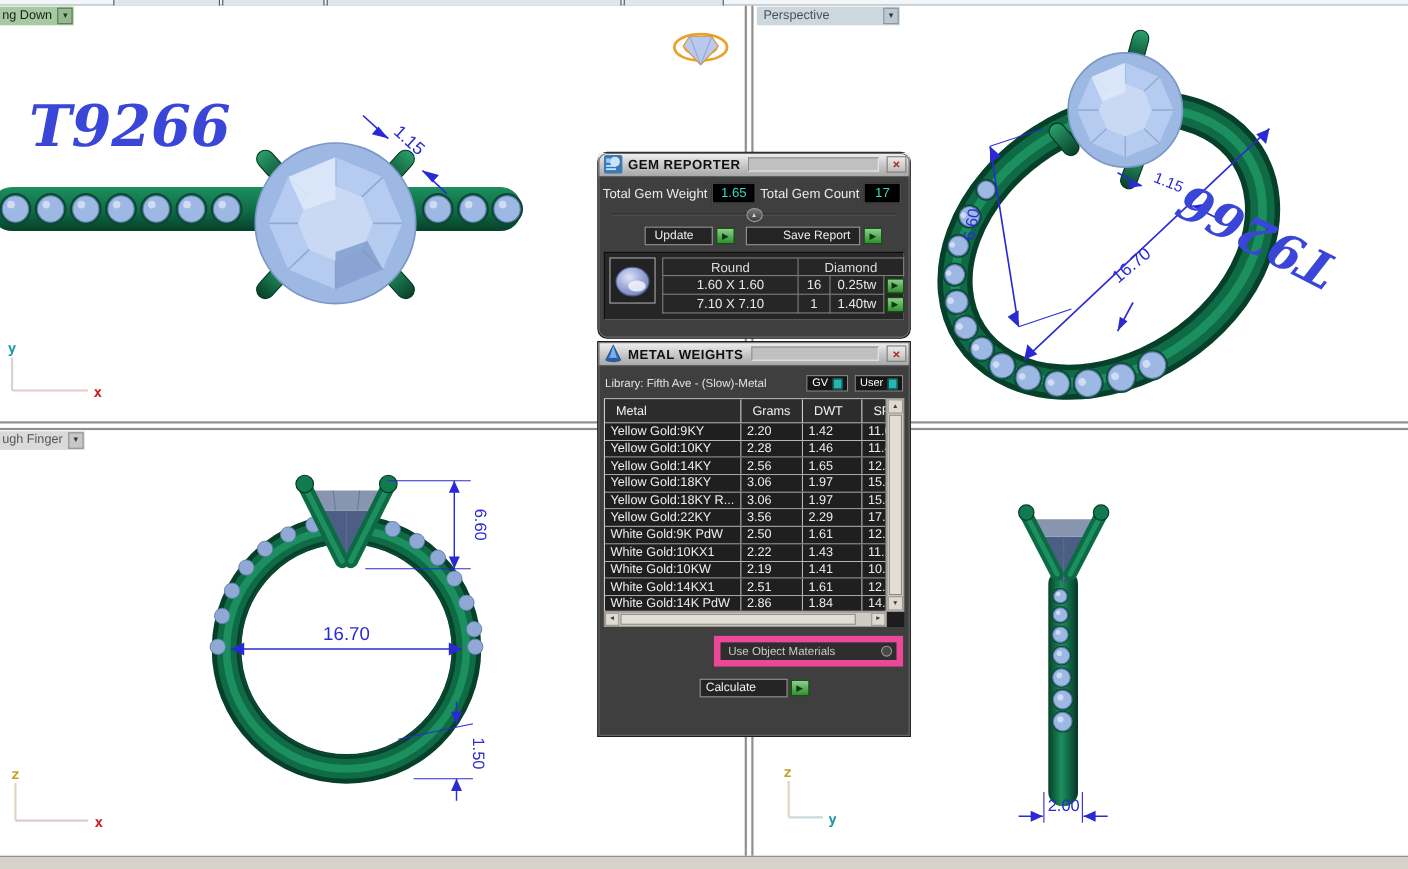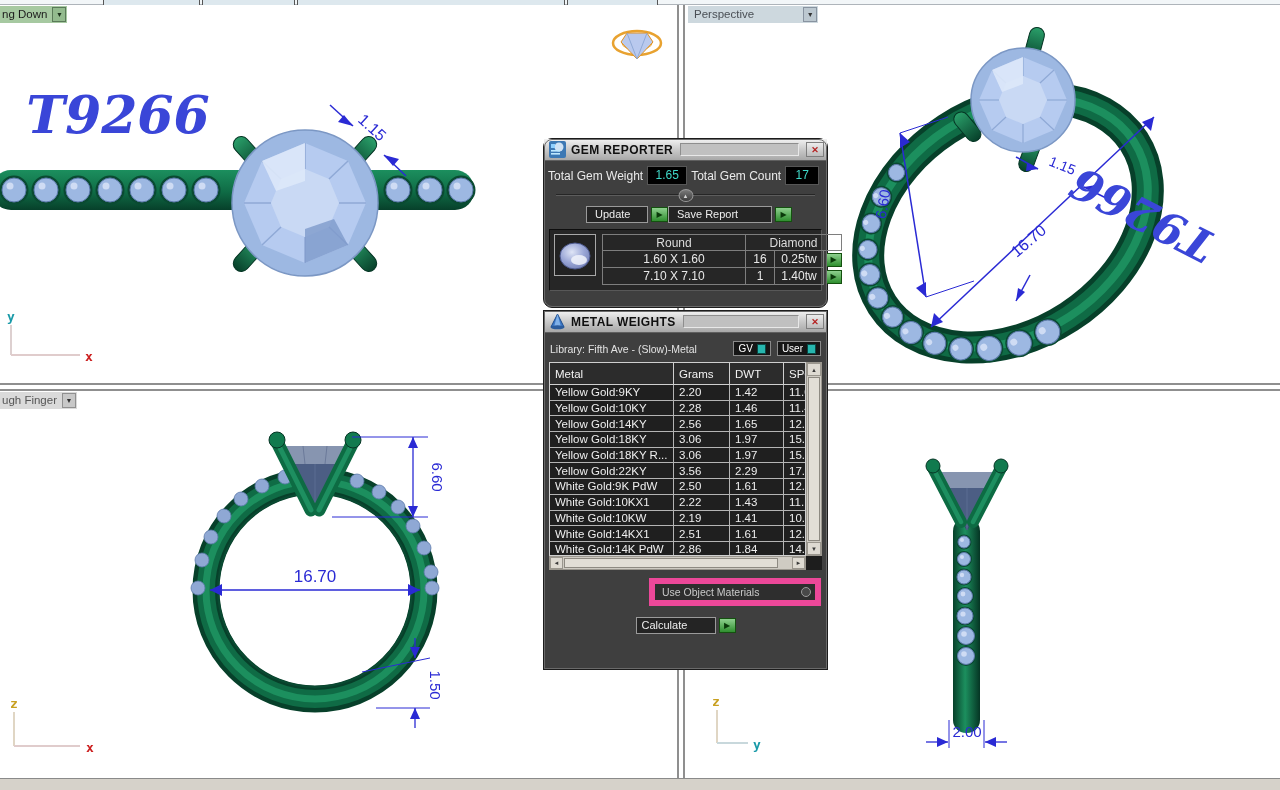--- a/index.html
+++ b/index.html
@@ -41,34 +41,34 @@
   .collapse-row { position:relative; height:13px; margin:4px 12px 0 12px; }
   .collapse-row .line { position:absolute; left:0; right:0; top:5px; height:2px; background:#262626; border-bottom:1px solid #5d5d5d; }
   .collapse-btn { position:absolute; left:50%; top:0; transform:translateX(-50%); width:15px; height:13px; border-radius:50%; background:linear-gradient(#7a7a7a,#3c3c3c); border:1px solid #9a9a9a; color:#d8d8d8; font-size:6px; display:flex; align-items:center; justify-content:center; }
   .gr-buttons { display:flex; align-items:center; margin:4px 4px 0 42px; }
   .gr-table-wrap { display:flex; margin:6px 5px 0 5px; background:#262626; border:1px solid #0e0e0e; border-bottom-color:#585858; border-right-color:#585858; padding:4px; height:62px; }
   .gem-thumb { width:42px; height:42px; border:1px solid #a8a8a8; background:#222; flex:0 0 auto; display:flex; align-items:center; justify-content:center; }
   .gr-grid { margin-left:6px; font-size:12px; color:#e8e8e8; flex:1; }
   .gr-grid .grow { display:flex; height:17px; }
   .gr-grid .cell { border:1px solid #7e7e7e; border-top:none; display:flex; align-items:center; justify-content:center; overflow:hidden; white-space:nowrap; }
   .gr-grid .grow.hdr .cell { border-top:1px solid #7e7e7e; color:#dcdcdc; }
-  .gr-grid .c-size { width:144px; }
+  .gr-grid .c-size { width:124px; }
   .gr-grid .c-count { width:29px; border-left:none; }
   .gr-grid .c-weight { width:49px; border-left:none; }
   .gr-grid .c-play { width:18px; border:none; display:flex; align-items:center; padding-left:1px; }
   .gr-grid .c-dia { flex:1; border-left:none; }
   
   .mw-lib-row { display:flex; align-items:center; margin:8px 6px 0 6px; }
   .mw-lib { color:#e2e2e2; font-size:10.5px; white-space:nowrap; }
   .tog-btn { display:flex; align-items:center; gap:4px; background:#161616; border:1px solid #8a8a8a; color:#fff; font-size:10px; padding:1px 4px; margin-left:6px; }
   .tog-btn .ind { width:9px; height:10px; background:#27b6ae; border:1px solid #0a4a46; }
   .mw-table { position:relative; margin:6px 5px 0 5px; height:208px; background:#1d1d1d; }
   .mw-cols { position:absolute; left:0; top:0; right:16px; bottom:14px; overflow:hidden; border:1px solid #cfcfcf; }
   .mw-hrow { display:flex; height:22px; background:#2c2c2c; border-bottom:1px solid #cfcfcf; }
-  .mw-hrow .hcell { font-size:11.5px; color:#f2f2f2; display:flex; align-items:center; padding-left:5px; border-right:1px solid #cfcfcf; white-space:nowrap; }
+  .mw-hrow .hcell { font-size:11.5px; color:#f2f2f2; display:flex; align-items:center; padding-left:10px; border-right:1px solid #cfcfcf; white-space:nowrap; }
   .mw-row { display:flex; height:15.7px; background:#1f1f1f; border-bottom:1px solid #b4b4b4; }
   .mw-row .cell { font-size:11.5px; color:#eeeeee; display:flex; align-items:center; padding-left:5px; border-right:1px solid #b4b4b4; white-space:nowrap; overflow:hidden; }
   .col-metal { width:124px; flex:0 0 auto; }
   .col-grams { width:56px; flex:0 0 auto; }
   .col-dwt   { width:54px; flex:0 0 auto; }
   .col-spg   { width:45px; flex:0 0 auto; border-right:none !important; }
   .vscroll { position:absolute; right:0; top:0; bottom:14px; width:16px; background:#cfcbc3; border:1px solid #9a968e; display:flex; flex-direction:column; }
   .vscroll .sarrow, .hscroll .sarrow { flex:0 0 13px; display:flex; align-items:center; justify-content:center; font-size:6px; color:#3a3a3a; background:#dedad2; border:1px solid #9a968e; }
   .vscroll .thumb { flex:1; margin:1px; background:#e2ded6; border:1px solid #8e8a82; }
   .hscroll { position:absolute; left:0; right:16px; bottom:0; height:14px; background:#cfcbc3; border:1px solid #9a968e; display:flex; }
@@ -508,21 +508,21 @@
     </div>
     <div class="collapse-row">
       <div class="line"></div>
       <div class="collapse-btn">
           <span>▲</span>
         </div>
     </div>
     <div class="gr-buttons">
       <button class="btn-dark" style="width:62px;text-align:left;">Update</button>
       <span class="play-btn" style="margin-left:3px;">▶</span>
-      <button class="btn-dark" style="width:104px;text-align:left;">Save Report</button>
+      <button class="btn-dark" style="width:104px;text-align:right;margin-left:10px;">Save Report</button>
       <span class="play-btn" style="margin-left:3px;">▶</span>
     </div>
     <div class="gr-table-wrap">
       <div class="gem-thumb">
         <svg width="36" height="36" viewBox="0 0 36 36">
           <defs>
               <radialGradient id="gemThumb" cx="0.4" cy="0.35" r="0.8">
             <stop offset="0" stop-color="#dfe5f6"></stop>
                 <stop offset="0.5" stop-color="#9aa6d6"></stop>
                 <stop offset="1" stop-color="#6a77ae"></stop>

